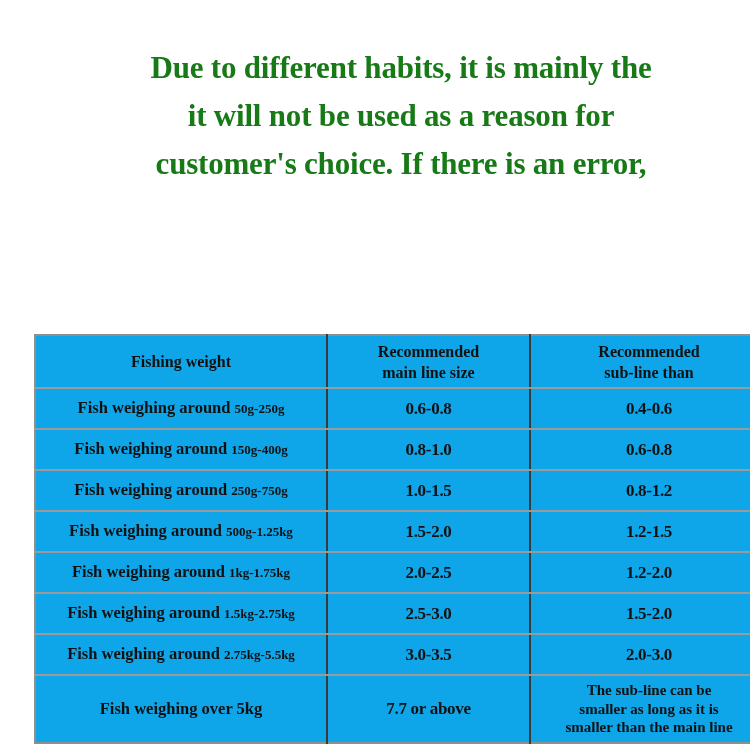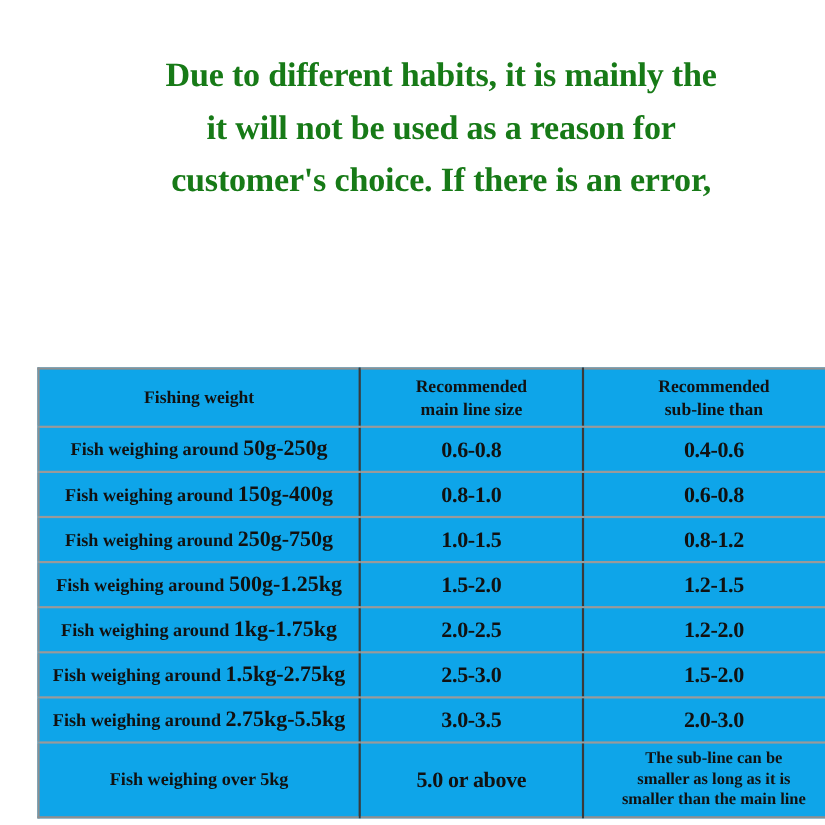--- a/index.html
+++ b/index.html
@@ -76,24 +76,24 @@
   }
   .hdr-text .l2 { display: block; }
 
   .data-row td { height: 39px; }
 
   .weight-cell {
     font-size: 16.5px;
     line-height: 20px;
     white-space: nowrap;
   }
-  .weight-cell .num { font-size: 20px; }
+  .weight-cell .num { font-size: 13px; }
 
   .value-cell {
-    font-size: 20px;
+    font-size: 17px;
     line-height: 24px;
     letter-spacing: -0.3px;
   }
 
   .last-row td { height: 66px; }
   .note-cell {
     font-size: 15px;
     line-height: 18.5px;
     font-weight: bold;
   }
@@ -166,21 +166,21 @@
         <td class="value-cell">2.5-3.0</td>
         <td class="value-cell">1.5-2.0</td>
       </tr>
       <tr class="data-row">
         <td class="weight-cell"><span>Fish weighing around </span><span class="num">2.75kg-5.5kg</span></td>
         <td class="value-cell">3.0-3.5</td>
         <td class="value-cell">2.0-3.0</td>
       </tr>
       <tr class="last-row">
         <td class="weight-cell">Fish weighing over 5kg</td>
-        <td class="value-cell">5.0 or above</td>
+        <td class="value-cell">7.7 or above</td>
         <td class="note-cell">
           <span>The sub-line can be</span>
           <span>smaller as long as it is</span>
           <span>smaller than the main line</span>
         </td>
       </tr>
     </tbody>
   </table>
 
 </div>

